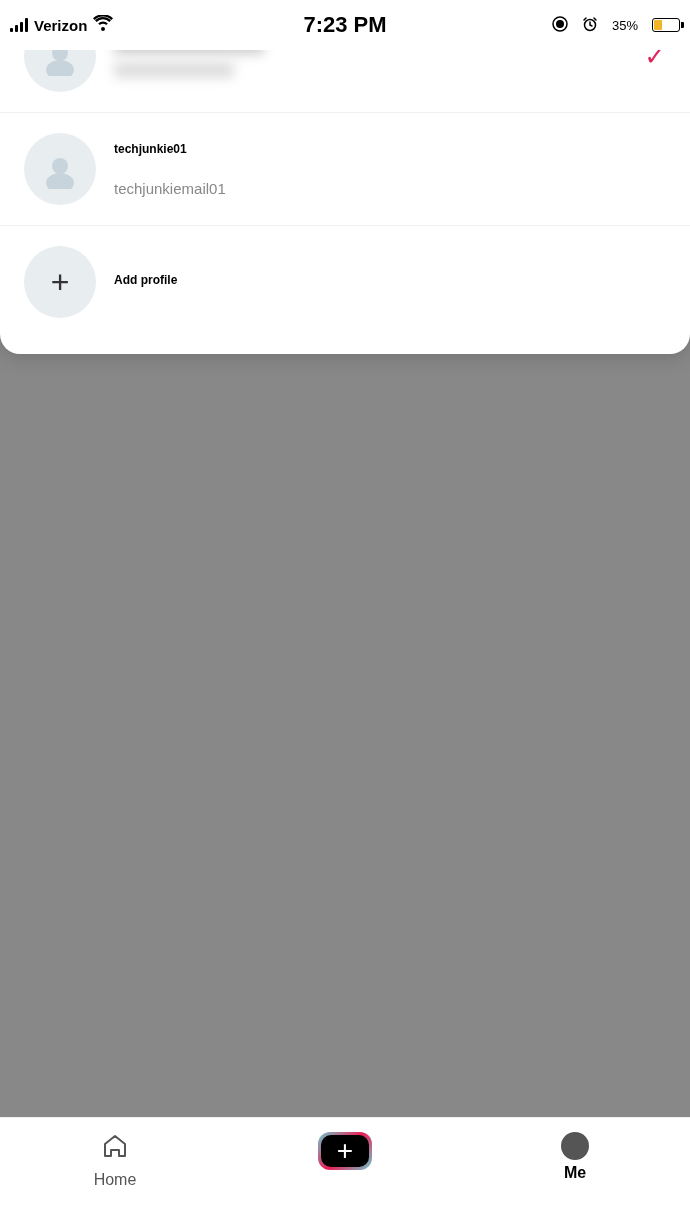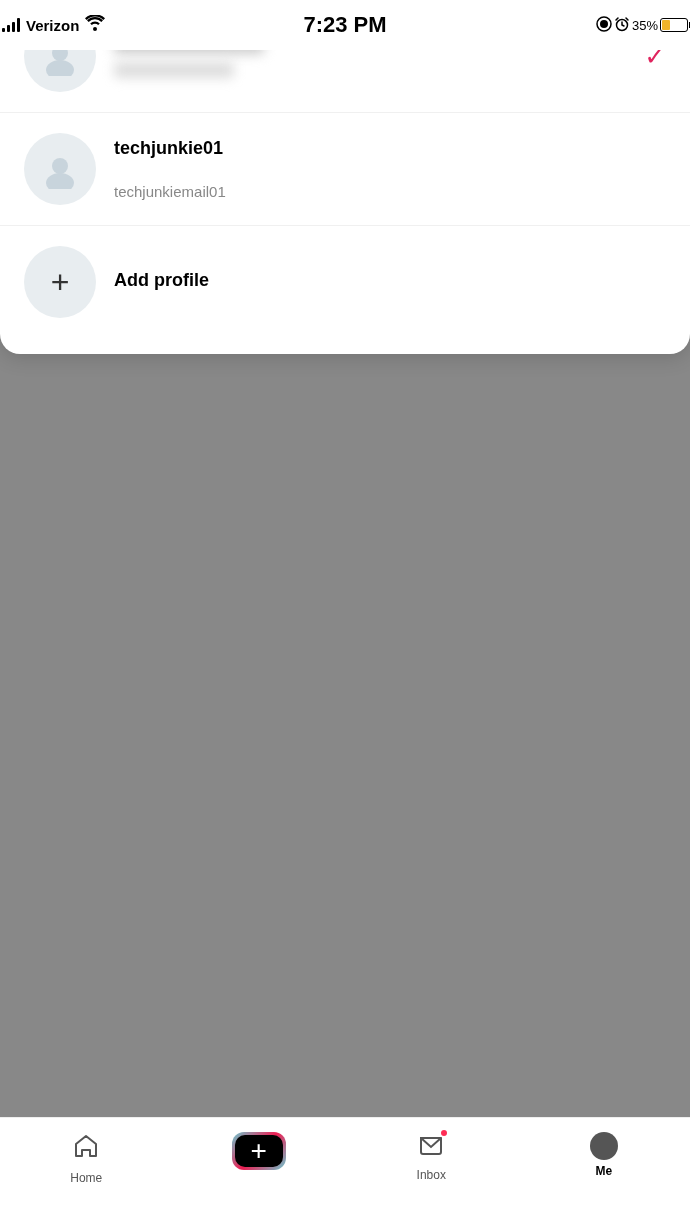--- a/index.html
+++ b/index.html
@@ -14,21 +14,21 @@
     }
 
     
     .status-bar {
       width: 690px;
       height: 50px;
       background: #fff;
       display: flex;
       align-items: center;
       justify-content: space-between;
-      padding: 0 2px;
+      padding: 0 10px;
       position: relative;
       z-index: 100;
     }
     .status-left {
       display: flex;
       align-items: center;
       gap: 6px;
       font-size: 15px;
       font-weight: 600;
     }
@@ -49,21 +49,21 @@
     .status-center {
       font-size: 22px;
       font-weight: 700;
       position: absolute;
       left: 50%;
       transform: translateX(-50%);
     }
     .status-right {
       display: flex;
       align-items: center;
-      gap: 2px;
+      gap: 14px;
       font-size: 13px;
       font-weight: 500;
     }
     .battery {
       width: 28px;
       height: 14px;
       border: 1.5px solid #000;
       border-radius: 3px;
       position: relative;
       display: flex;
@@ -195,21 +195,21 @@
       margin-bottom: 8px;
     }
     .account-handle-blurred {
       width: 120px;
       height: 16px;
       background: #ddd;
       border-radius: 4px;
       filter: blur(6px);
     }
     .account-name {
-      font-size: 18px;
+      font-size: 12px;
       font-weight: 600;
       color: #000;
       margin-bottom: 4px;
     }
     .account-handle {
       font-size: 15px;
       color: #888;
       margin-top: 24px;
     }
 
@@ -307,21 +307,21 @@
       flex-direction: column;
       align-items: center;
       gap: 4px;
       flex: 1;
     }
     .nav-icon {
       font-size: 26px;
       color: #555;
     }
     .nav-label {
-      font-size: 12px;
+      font-size: 16px;
       color: #555;
     }
     .nav-item.active .nav-icon,
     .nav-item.active .nav-label {
       color: #000;
       font-weight: 600;
       text-align: center;
     }
     .nav-plus {
       width: 54px;
@@ -522,30 +522,20 @@
     <span class="nav-label">Home</span>
   </div>
 
 
   <div class="nav-item">
     <div class="nav-plus">
       <span>+</span>
     </div>
   </div>
 
-  <div class="nav-item">
-    <div class="inbox-badge">
-      <svg width="28" height="28" viewBox="0 0 28 28" fill="none">
-        <path d="M4 6h20v14a2 2 0 0 1-2 2H6a2 2 0 0 1-2-2V6z" stroke="#555" stroke-width="2" fill="none"></path>
-        <path d="M4 6l10 9 10-9" stroke="#555" stroke-width="2" stroke-linecap="round"></path>
-      </svg>
-      <div class="badge-dot"></div>
-    </div>
-    <span class="nav-label">Inbox</span>
-  </div>
 
   <div class="nav-item active">
     <div class="nav-icon">
       <div class="avatar-me"></div>
     </div>
     <span class="nav-label">Me</span>
   </div>
 
 </div>
 

